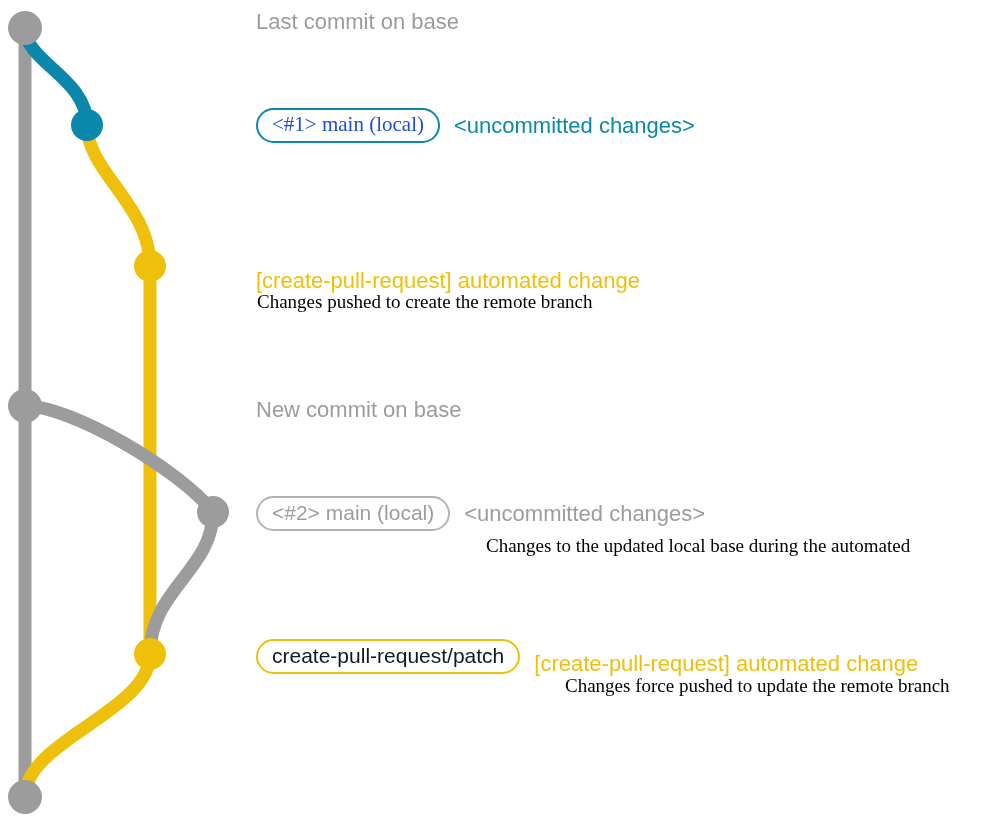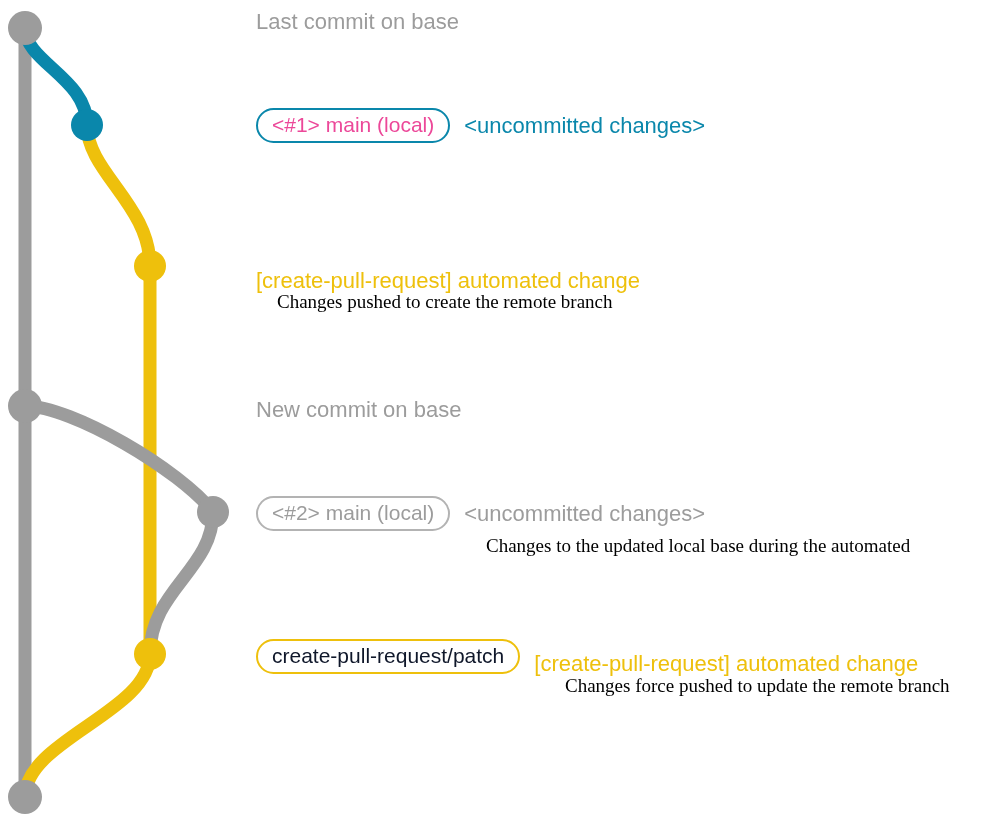--- a/index.html
+++ b/index.html
@@ -34,21 +34,21 @@
     box-sizing: border-box;
     border-radius: 999px;
     border-width: 2px;
     border-style: solid;
     background: #ffffff;
     padding: 4px 14px 6px 14px;
     font-size: 21px;
     line-height: 1;
     white-space: nowrap;
   }
-  .badge-teal { border-color: #0a87ab; color: #ec4899; }
+  .badge-teal { border-color: #0a87ab; color: #1d4ed8; font-family: Liberation Serif, serif; }
   .badge-gray { border-color: #b3b3b3; color: #9c9c9c; }
   .badge-yellow { border-color: #eec00c; color: #0f172a; }
   .headline {
     font-size: 22px;
     line-height: 1;
     white-space: nowrap;
   }
   .headline-teal { color: #0a87ab; }
   .headline-gray { color: #9c9c9c; }
   .headline-yellow { color: #eec00c; margin-top: 16px; }
@@ -100,21 +100,21 @@
 
   <div class="row" style="left:256px; top:108px;">
     <span class="badge badge-teal">&lt;#1&gt; main (local)</span>
     <span class="gap"></span>
     <span class="headline headline-teal">&lt;uncommitted changes&gt;</span>
   </div>
 
   <div class="row" style="left:256px; top:254px;">
     <span class="headline headline-yellow">[create-pull-request] automated change</span>
   </div>
-  <div class="subtext" style="left:277px; top:292px;">Changes pushed to create the remote branch</div>
+  <div class="subtext" style="left:257px; top:292px;">Changes pushed to create the remote branch</div>
 
   <div class="row" style="left:256px; top:399px;">
     <span class="headline headline-gray">New commit on base</span>
   </div>
 
   <div class="row" style="left:256px; top:496px;">
     <span class="badge badge-gray">&lt;#2&gt; main (local)</span>
     <span class="gap"></span>
     <span class="headline headline-gray">&lt;uncommitted changes&gt;</span>
   </div>

